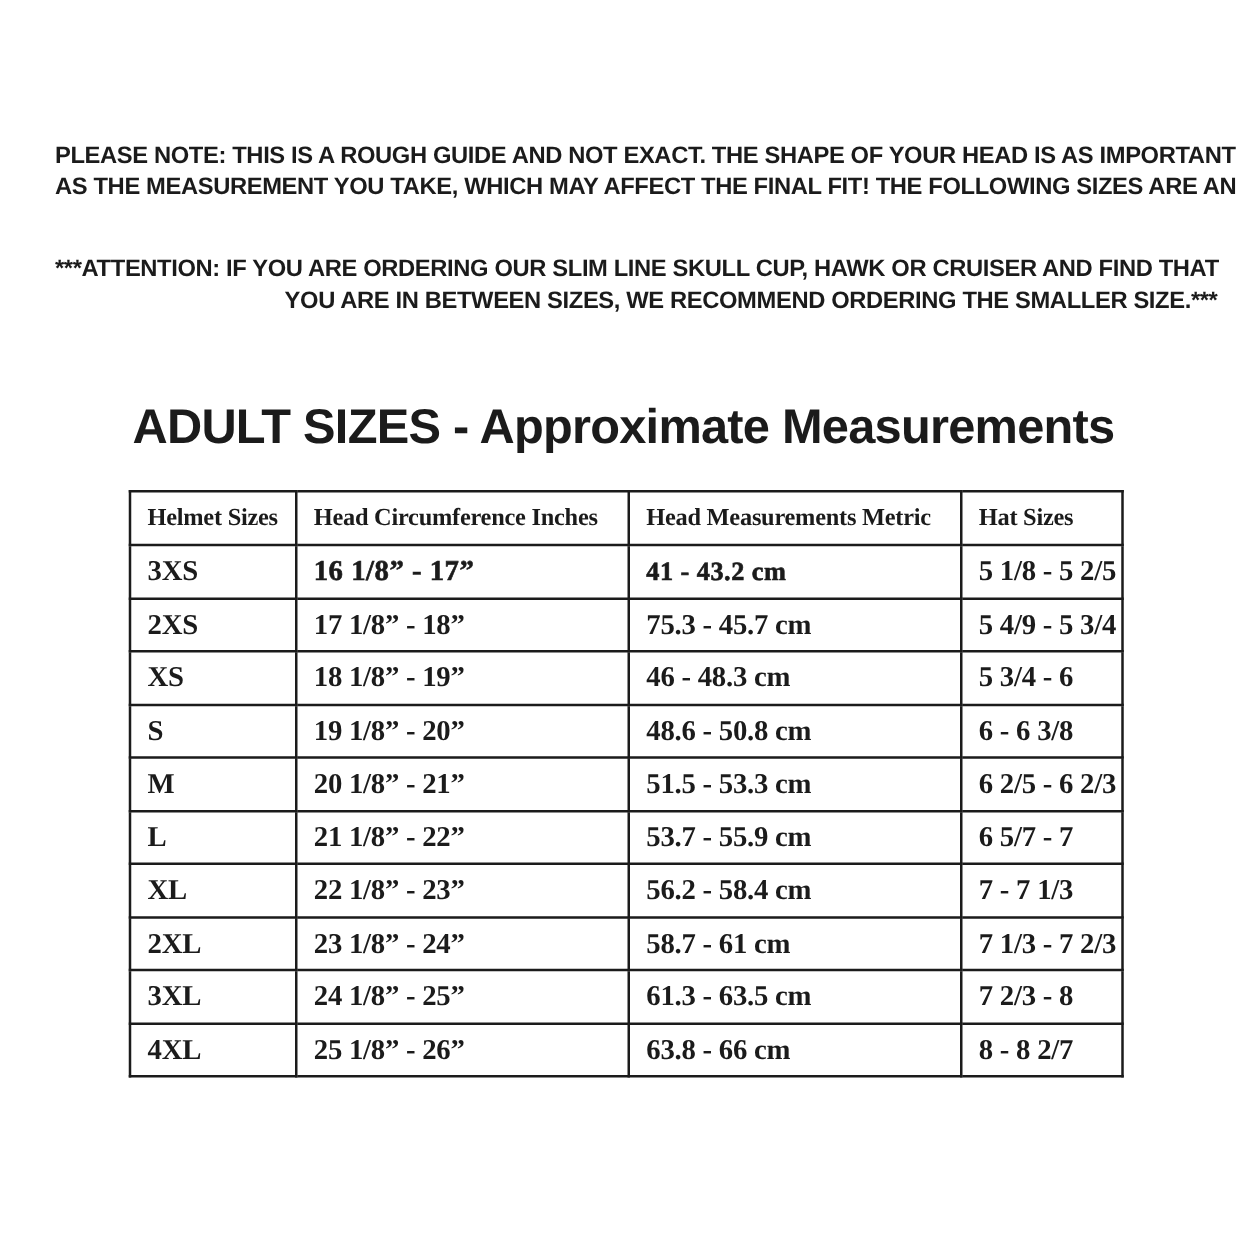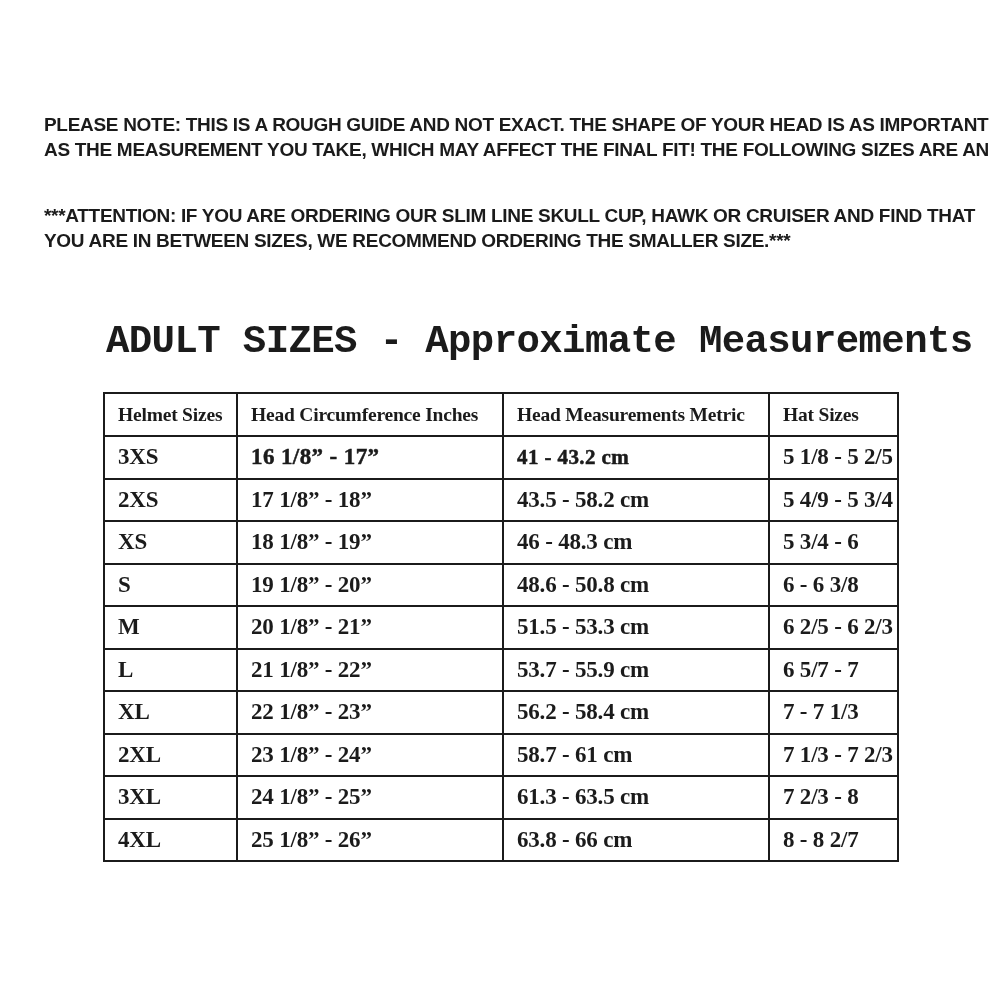--- a/index.html
+++ b/index.html
@@ -22,33 +22,33 @@
   }
   .notice {
     position: absolute;
     left: 44px;
     width: 930px;
     font-size: 19px;
     font-weight: 700;
     line-height: 25px;
     letter-spacing: -0.3px;
     white-space: nowrap;
+    text-align: right;
   }
   .notice--note { top: 112px; }
   .notice--attention { top: 203px; }
   .page-title {
     position: absolute;
     left: 106px;
     top: 320px;
     margin: 0;
     font-size: 39px;
     font-weight: 700;
     letter-spacing: -0.6px;
     white-space: nowrap;
-    font-family: Liberation Mono, monospace;
   }
   table.size-table {
     position: absolute;
     left: 103px;
     top: 392px;
     width: 794px;
     border-collapse: collapse;
     table-layout: fixed;
     font-family: Liberation Serif, serif;
   }
@@ -118,21 +118,21 @@
     <tbody>
         <tr>
           <td>3XS</td>
           <td>16 1/8” - 17”</td>
           <td>41 - 43.2 cm</td>
           <td>5 1/8 - 5 2/5</td>
         </tr>
         <tr>
           <td>2XS</td>
           <td>17 1/8” - 18”</td>
-          <td>43.5 - 58.2 cm</td>
+          <td>75.3 - 45.7 cm</td>
           <td>5 4/9 - 5 3/4</td>
         </tr>
         <tr>
           <td>XS</td>
           <td>18 1/8” - 19”</td>
           <td>46 - 48.3 cm</td>
           <td>5 3/4 - 6</td>
         </tr>
         <tr>
           <td>S</td>

